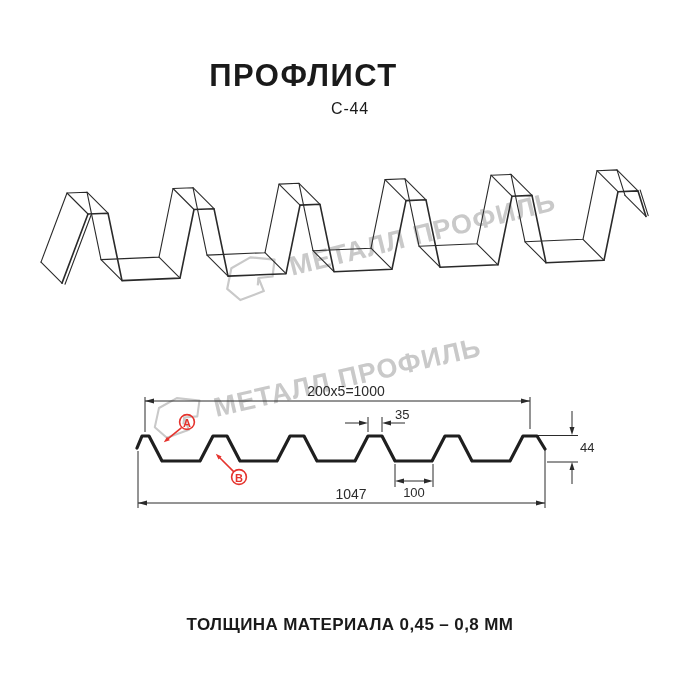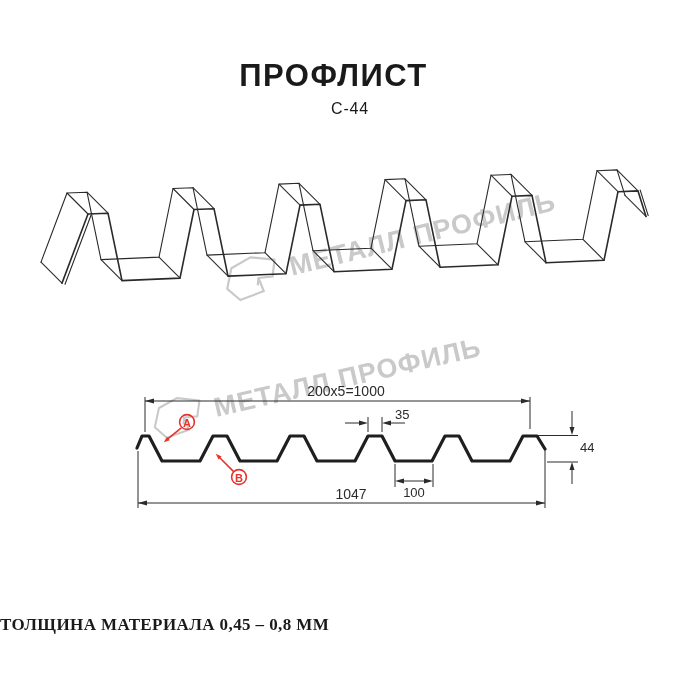--- a/index.html
+++ b/index.html
@@ -11,29 +11,29 @@
     --c-text:#1a1a1a;
   }
   html,body{margin:0;padding:0;}
   body{
     width:700px;height:700px;position:relative;overflow:hidden;
     background:var(--c-background);
     font-family:"Liberation Sans",sans-serif;
   }
   .title{
     position:absolute;top:58px;left:0;width:607px;text-align:center;
-    font-size:31px;font-weight:bold;letter-spacing:1.5px;color:var(--c-text);margin:0;padding-left:30px;
+    font-size:31px;font-weight:bold;letter-spacing:1.5px;color:var(--c-text);margin:0;
   }
   .subtitle{
     position:absolute;top:100px;left:0;width:700px;text-align:center;
     font-size:16px;font-weight:normal;letter-spacing:0.8px;color:var(--c-text);
   }
   .footer{
-    position:absolute;top:615px;left:0;width:700px;
-    font-size:17px;font-weight:bold;letter-spacing:0.4px;color:var(--c-text);font-family:Liberation Serif, serif;
+    position:absolute;top:615px;left:0;width:700px;text-align:center;
+    font-size:17px;font-weight:bold;letter-spacing:0.4px;color:var(--c-text);
   }
   .wm{
     position:absolute;display:flex;align-items:center;gap:10px;
     color:var(--c-watermark);font-weight:bold;font-size:27px;letter-spacing:1px;
     white-space:nowrap;z-index:1;transform-origin:0 50%;
   }
   .wm1{left:222px;top:262px;transform:rotate(-14deg);}
   .wm2{left:150px;top:402px;transform:rotate(-13deg);}
   .wm svg{flex:0 0 auto;}
   .wm-logo-path{stroke:var(--c-watermark);stroke-width:2.2;fill:none;stroke-linejoin:round;}

